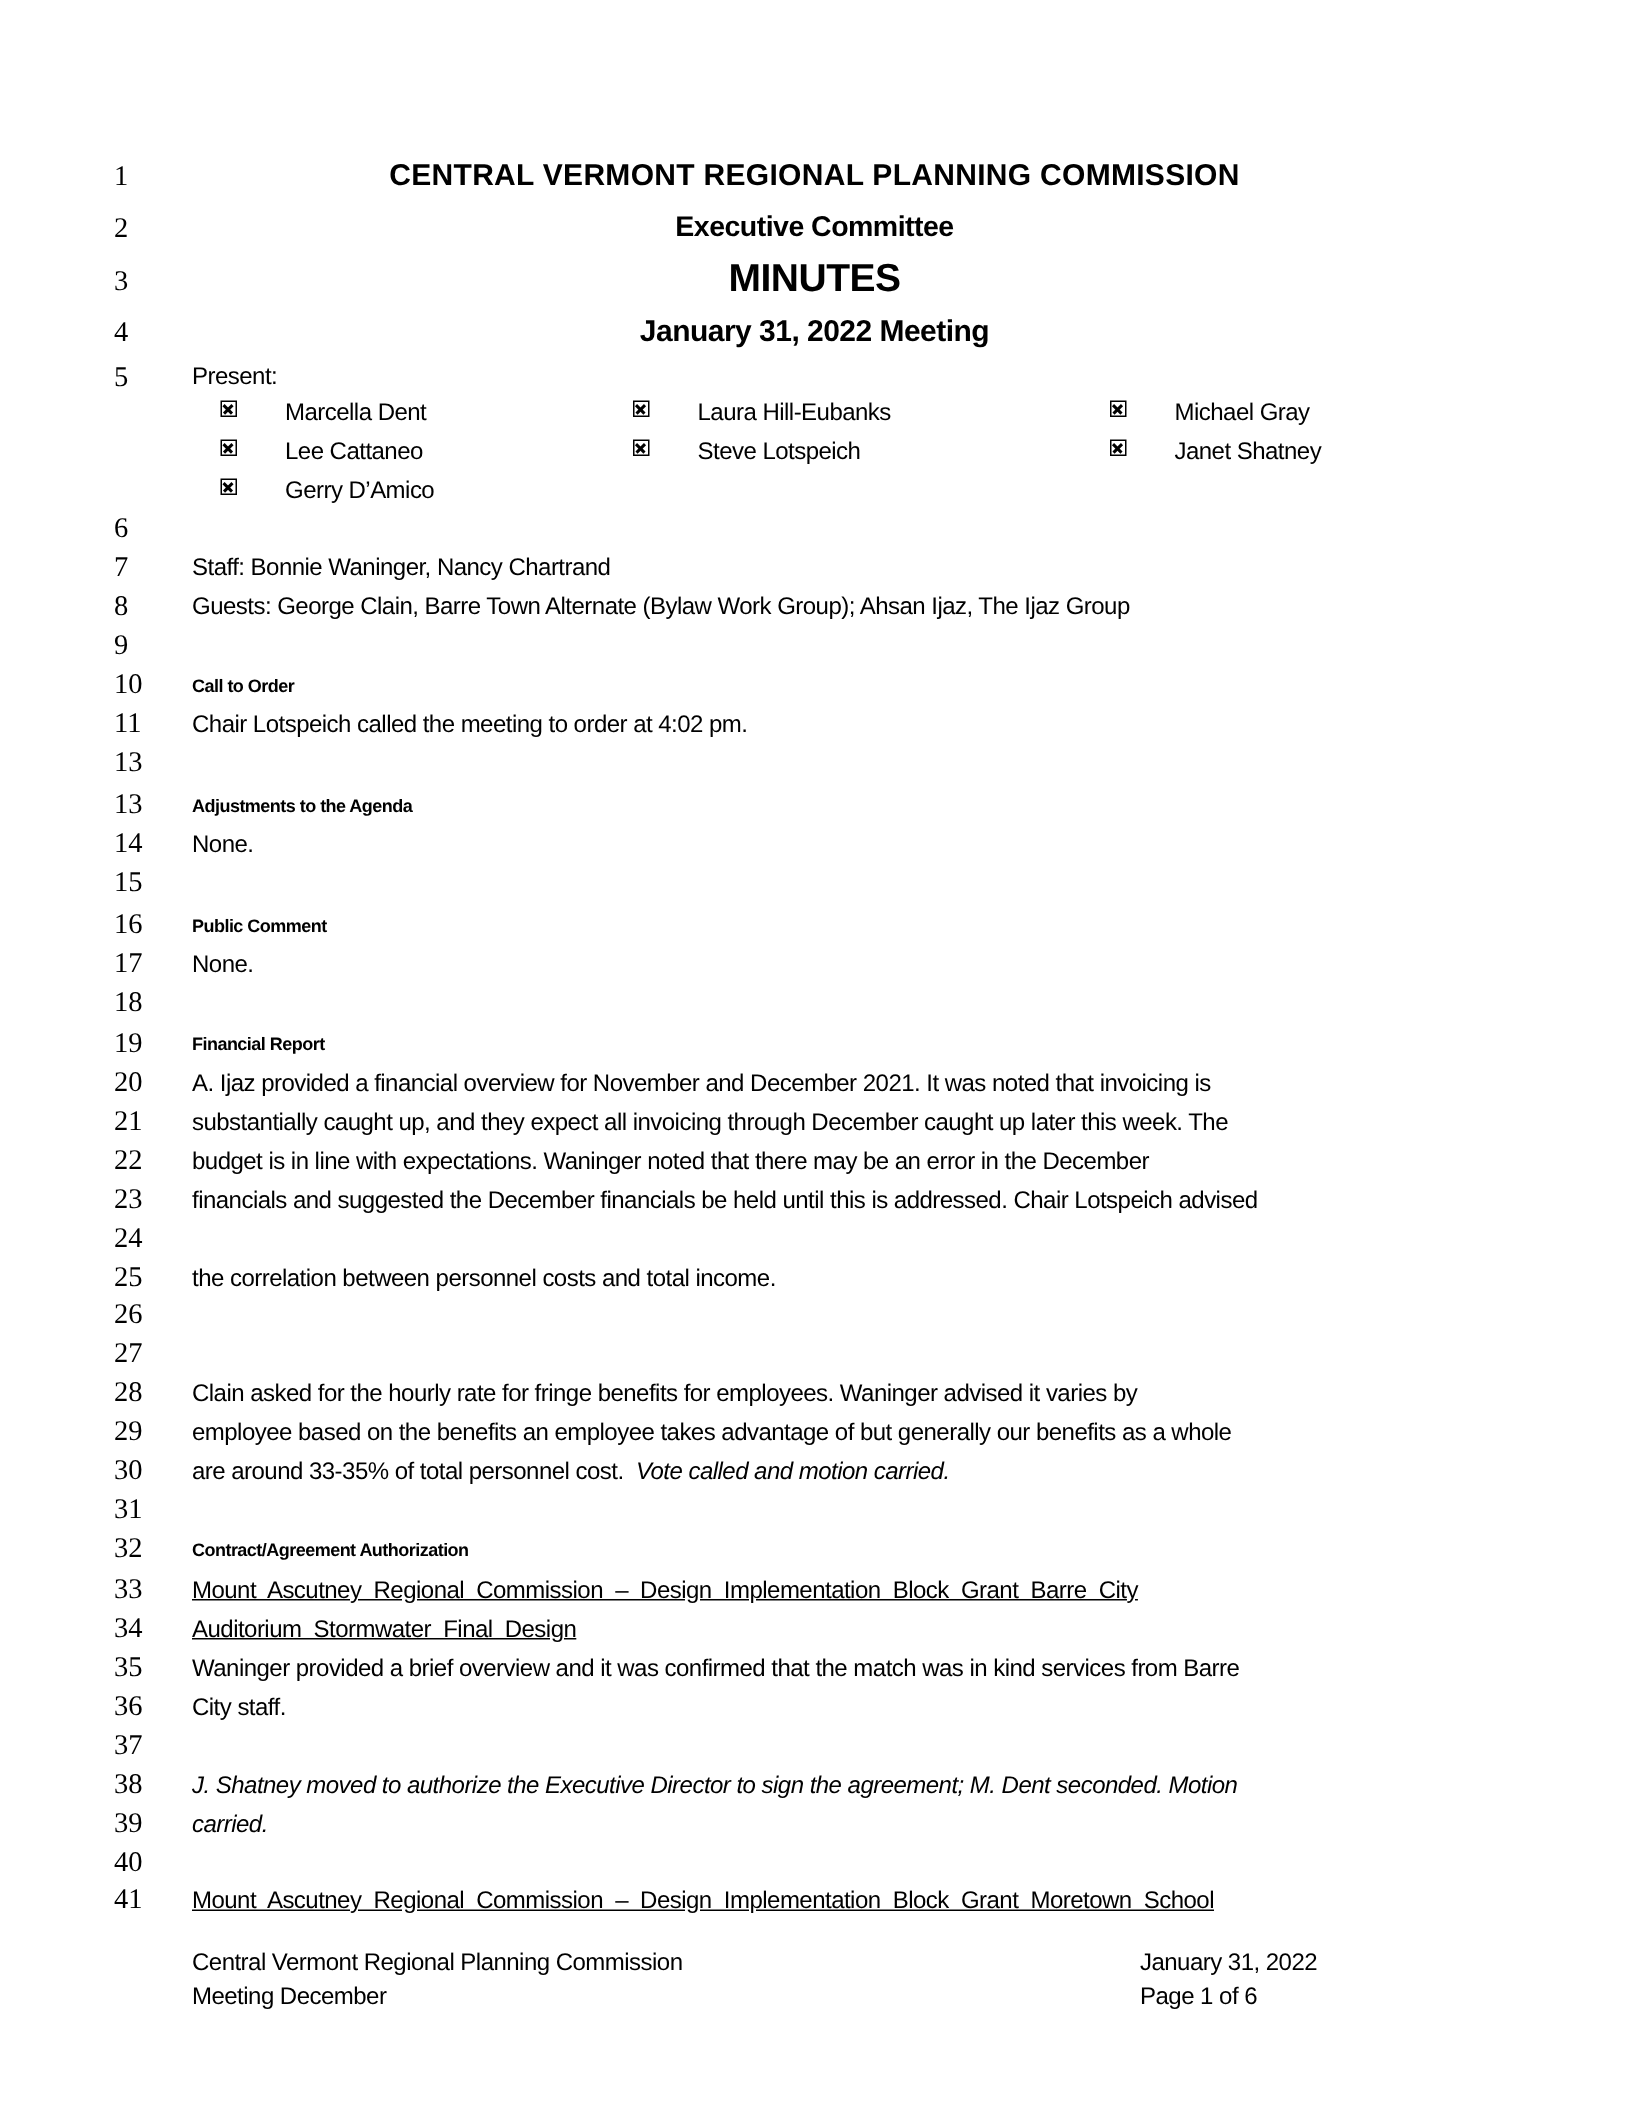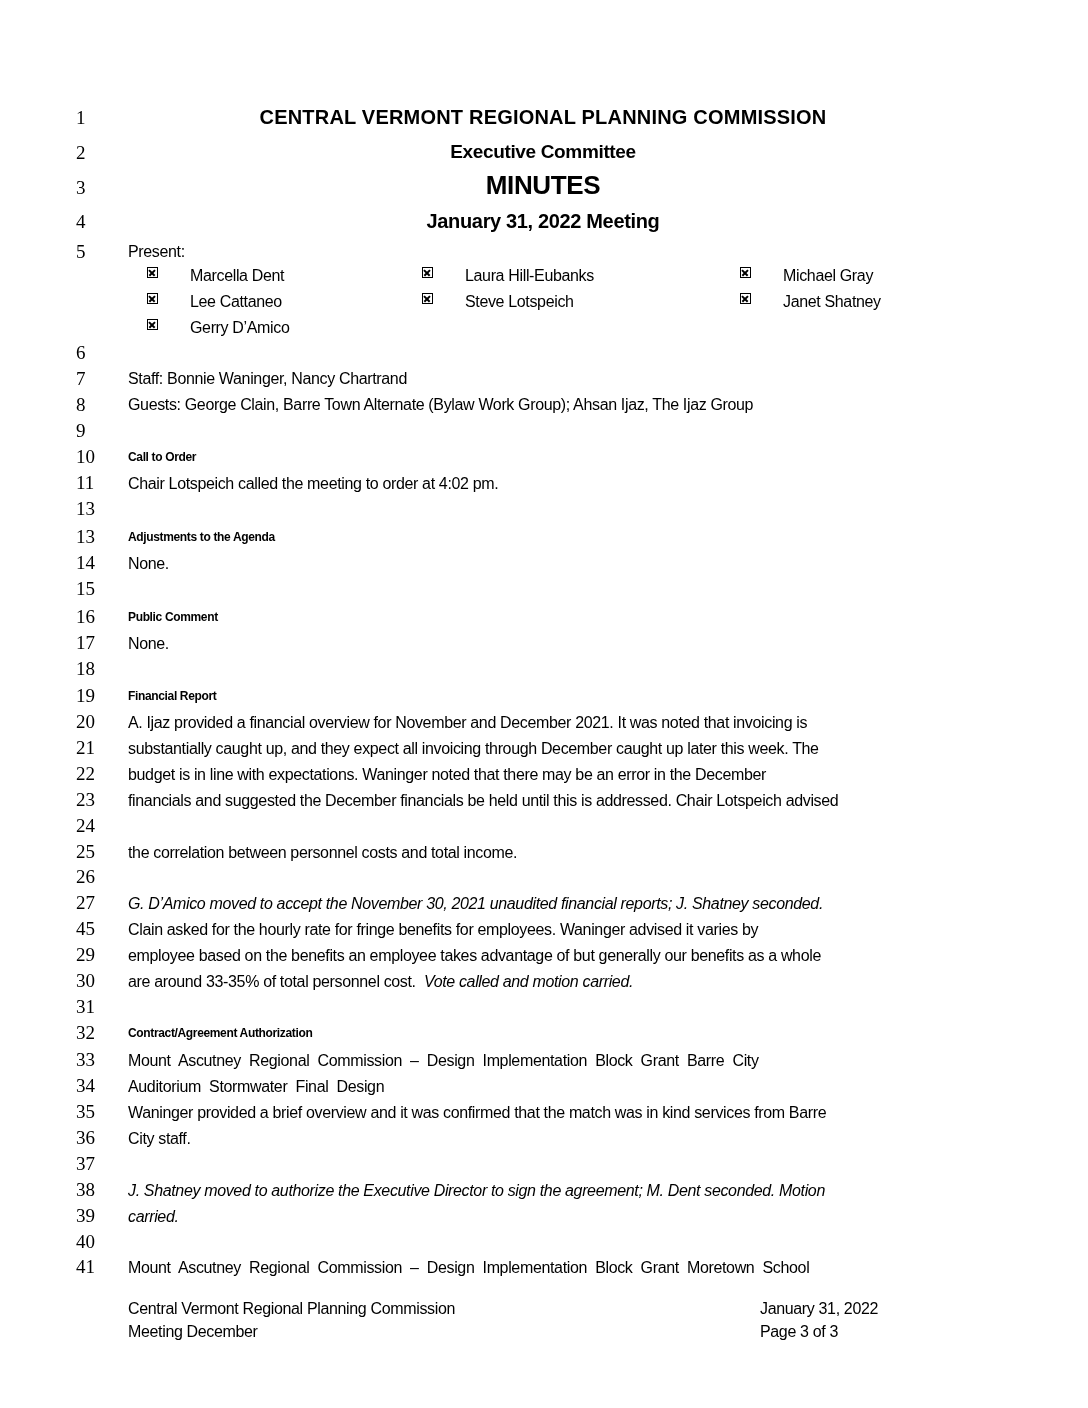--- a/index.html
+++ b/index.html
@@ -7,21 +7,21 @@
   .page { position: absolute; left: 0; top: 0; width: 1088px; height: 1408px; }
   .ln { position: absolute; left: 76px; width: 30px; font-family: "Liberation Serif", serif; font-size: 19px; line-height: 20px; }
   .row { position: absolute; left: 128px; font-family: "Liberation Sans", sans-serif; font-size: 16px; line-height: 20px; white-space: nowrap; letter-spacing: -0.35px; }
   .center { left: 128px; width: 830px; text-align: center; font-weight: bold; }
   .t1 { font-size: 20px; letter-spacing: 0.2px; }
   .t2 { font-size: 19px; }
   .t3 { font-size: 26px; }
   .t4 { font-size: 20px; }
   .hd { font-weight: bold; font-size: 12px; }
   .it { font-style: italic; }
-  .ul { word-spacing: 4px; }
+  .ul { text-decoration: underline; word-spacing: 4px; }
   .cb { position: absolute; width: 11px; height: 11px; border: 1.5px solid #000; box-sizing: border-box; }
   .cb::before, .cb::after { content: ""; position: absolute; left: 0px; top: 3.5px; width: 8px; height: 1.5px; background: #000; }
   .cb::before { transform: rotate(45deg); }
   .cb::after { transform: rotate(-45deg); }
   .name { position: absolute; font-family: "Liberation Sans", sans-serif; font-size: 16px; line-height: 20px; white-space: nowrap; letter-spacing: -0.35px; }
   .foot { position: absolute; font-family: "Liberation Sans", sans-serif; font-size: 16px; line-height: 22px; white-space: nowrap; letter-spacing: -0.35px; }
   .right { text-align: left; }
 </style>
 </head>
 <body>
@@ -49,21 +49,21 @@
     <div class="ln" style="top:659px">18</div>
     <div class="ln" style="top:686px">19</div>
     <div class="ln" style="top:712px">20</div>
     <div class="ln" style="top:738px">21</div>
     <div class="ln" style="top:764px">22</div>
     <div class="ln" style="top:790px">23</div>
     <div class="ln" style="top:816px">24</div>
     <div class="ln" style="top:842px">25</div>
     <div class="ln" style="top:867px">26</div>
     <div class="ln" style="top:893px">27</div>
-    <div class="ln" style="top:919px">45</div>
+    <div class="ln" style="top:919px">28</div>
     <div class="ln" style="top:945px">29</div>
     <div class="ln" style="top:971px">30</div>
     <div class="ln" style="top:997px">31</div>
     <div class="ln" style="top:1023px">32</div>
     <div class="ln" style="top:1050px">33</div>
     <div class="ln" style="top:1076px">34</div>
     <div class="ln" style="top:1102px">35</div>
     <div class="ln" style="top:1128px">36</div>
     <div class="ln" style="top:1154px">37</div>
     <div class="ln" style="top:1180px">38</div>
@@ -108,34 +108,33 @@
   <div class="row hd" style="top:607px">Public Comment</div>
   <div class="row" style="top:634px">None.</div>
 
   <div class="row hd" style="top:686px">Financial Report</div>
   <div class="row" style="top:713px">A. Ijaz provided a financial overview for November and December 2021.  It was noted that invoicing is</div>
   <div class="row" style="top:739px">substantially caught up, and they expect all invoicing through December caught up later this week.  The</div>
   <div class="row" style="top:765px">budget is in line with expectations.  Waninger noted that there may be an error in the December</div>
   <div class="row" style="top:791px">financials and suggested the December financials be held until this is addressed.  Chair Lotspeich advised</div>
   <div class="row" style="top:843px">the correlation between personnel costs and total income.</div>
 
-  <div class="row it" style="top:894px">G. D’Amico moved to accept the November 30, 2021 unaudited financial reports; J. Shatney seconded.</div>
   <div class="row" style="top:920px">Clain asked for the hourly rate for fringe benefits for employees.  Waninger advised it varies by</div>
   <div class="row" style="top:946px">employee based on the benefits an employee takes advantage of but generally our benefits as a whole</div>
   <div class="row" style="top:972px">
     <span>are around 33-35% of total personnel cost.</span>&nbsp;&nbsp;<span class="it">Vote called and motion carried.</span>
   </div>
 
   <div class="row hd" style="top:1023px">Contract/Agreement Authorization</div>
   <div class="row ul" style="top:1051px">Mount Ascutney Regional Commission – Design Implementation Block Grant Barre City</div>
   <div class="row ul" style="top:1077px">Auditorium Stormwater Final Design</div>
   <div class="row" style="top:1103px">Waninger provided a brief overview and it was confirmed that the match was in kind services from Barre</div>
   <div class="row" style="top:1129px">City staff.</div>
   <div class="row it" style="top:1181px">J. Shatney moved to authorize the Executive Director to sign the agreement; M. Dent seconded.  Motion</div>
   <div class="row it" style="top:1207px">carried.</div>
   <div class="row ul" style="top:1258px">Mount Ascutney Regional Commission – Design Implementation Block Grant Moretown School</div>
 
   <div class="foot" style="left:128px; top:1298px">Central Vermont Regional Planning Commission</div>
   <div class="foot" style="left:128px; top:1321px">Meeting December</div>
   <div class="foot right" style="left:760px; width:200px; top:1298px">January 31, 2022</div>
-  <div class="foot right" style="left:760px; width:200px; top:1321px">Page 3 of 3</div>
+  <div class="foot right" style="left:760px; width:200px; top:1321px">Page 1 of 6</div>
 
 </div>
 
 </body></html>

